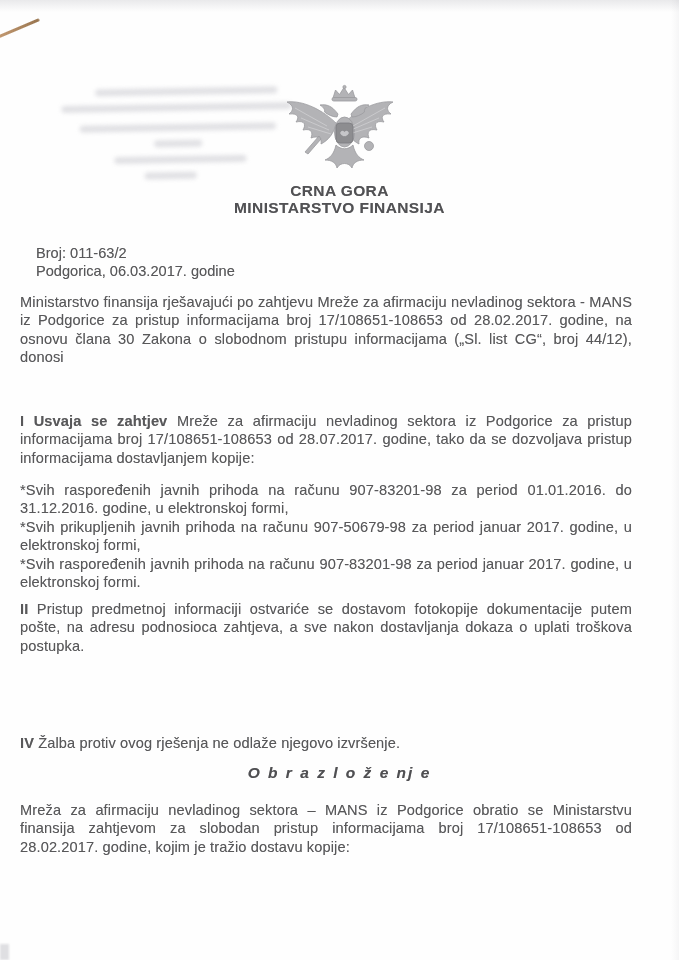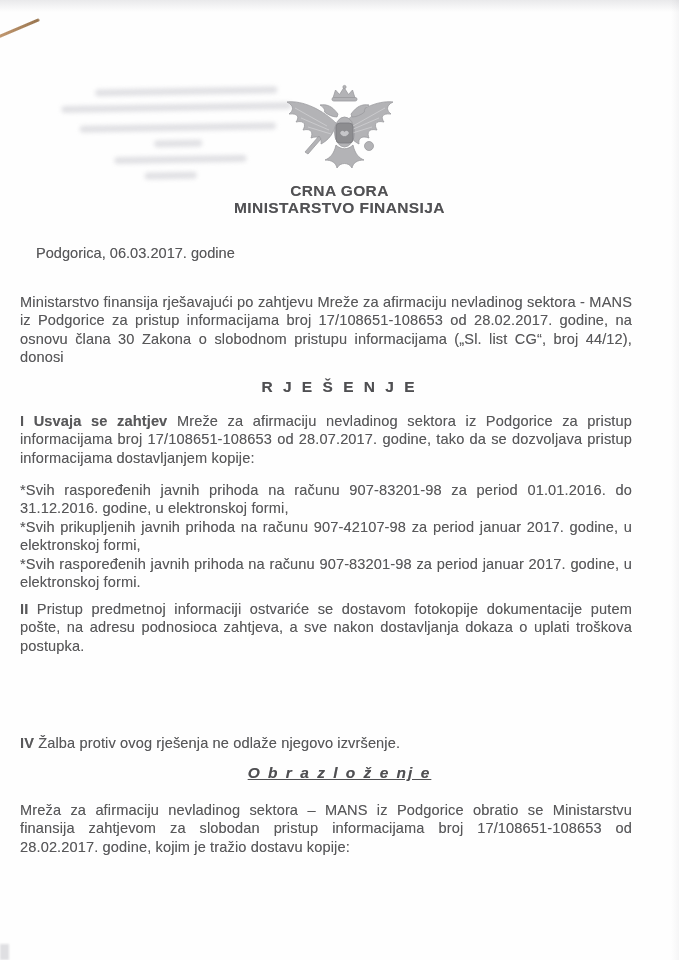--- a/index.html
+++ b/index.html
@@ -50,21 +50,21 @@
     position:absolute;left:20px;width:612px;margin:0;
     font-size:14.6px;line-height:18.4px;text-align:justify;letter-spacing:.12px;
   }
   .body strong{font-weight:bold;}
   .item{text-align:justify;}
 
   .title{
     position:absolute;left:0;width:679px;margin:0;text-align:center;
     font-size:15.5px;font-weight:bold;color:#4f4f52;letter-spacing:3px;
   }
-  .title.italic{font-style:italic;letter-spacing:2px;text-decoration:underline;}
+  .title.italic{font-style:italic;letter-spacing:2px;}
 </style>
 </head>
 <body>
 
 <div class="page">
 
   <div class="scratch"></div>
 
   <div class="bleed">
     <div class="b b1"></div>
@@ -102,32 +102,32 @@
       <path d="M65 49 q2 -4 4.5 -1 q2.5 -3 4.5 1 q-2 4 -4.5 3 q-2.5 1 -4.5 -3" fill="#c6c6c9"></path>
     </svg>
   </div>
 
   <div class="org">
     <div>CRNA GORA</div>
     <div>MINISTARSTVO FINANSIJA</div>
   </div>
 
   <div class="ref">
+    <div>Broj: 011-63/2</div>
     <div>Podgorica, 06.03.2017. godine</div>
   </div>
 
   <p class="body" style="top:293px">Ministarstvo finansija rješavajući po zahtjevu Mreže za afirmaciju nevladinog sektora - MANS iz Podgorice za pristup informacijama broj 17/108651-108653 od 28.02.2017. godine, na osnovu člana 30 Zakona o slobodnom pristupu informacijama („Sl. list CG“, broj 44/12), donosi</p>
 
-  <h2 class="title" style="top:378px">R J E Š E N J E</h2>
 
   <p class="body" style="top:412px"><strong>I Usvaja se zahtjev</strong><span> Mreže za afirmaciju nevladinog sektora iz Podgorice za pristup informacijama broj 17/108651-108653 od 28.07.2017. godine, tako da se dozvoljava pristup informacijama dostavljanjem kopije:</span></p>
 
   <div class="body" style="top:481px">
     <div class="item">*Svih raspoređenih javnih prihoda na računu 907-83201-98 za period 01.01.2016. do 31.12.2016. godine, u elektronskoj formi,</div>
-    <div class="item">*Svih prikupljenih javnih prihoda na računu 907-42107-98 za period januar 2017. godine, u elektronskoj formi,</div>
+    <div class="item">*Svih prikupljenih javnih prihoda na računu 907-50679-98 za period januar 2017. godine, u elektronskoj formi,</div>
     <div class="item">*Svih raspoređenih javnih prihoda na računu 907-83201-98 za period januar 2017. godine, u elektronskoj formi.</div>
   </div>
 
   <p class="body" style="top:600px"><strong>II</strong><span> Pristup predmetnoj informaciji ostvariće se dostavom fotokopije dokumentacije putem pošte, na adresu podnosioca zahtjeva, a sve nakon dostavljanja dokaza o uplati troškova postupka.</span></p>
 
 
   <p class="body" style="top:734px"><strong>IV</strong><span> Žalba protiv ovog rješenja ne odlaže njegovo izvršenje.</span></p>
 
   <h2 class="title italic" style="top:764px">O b r a z l o ž e nj e</h2>
 

